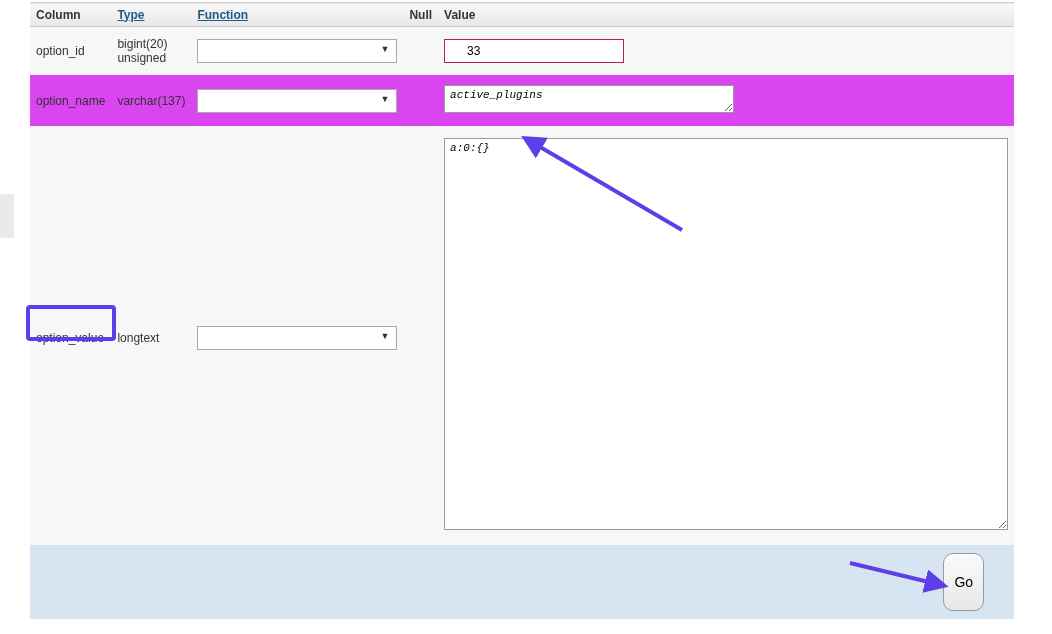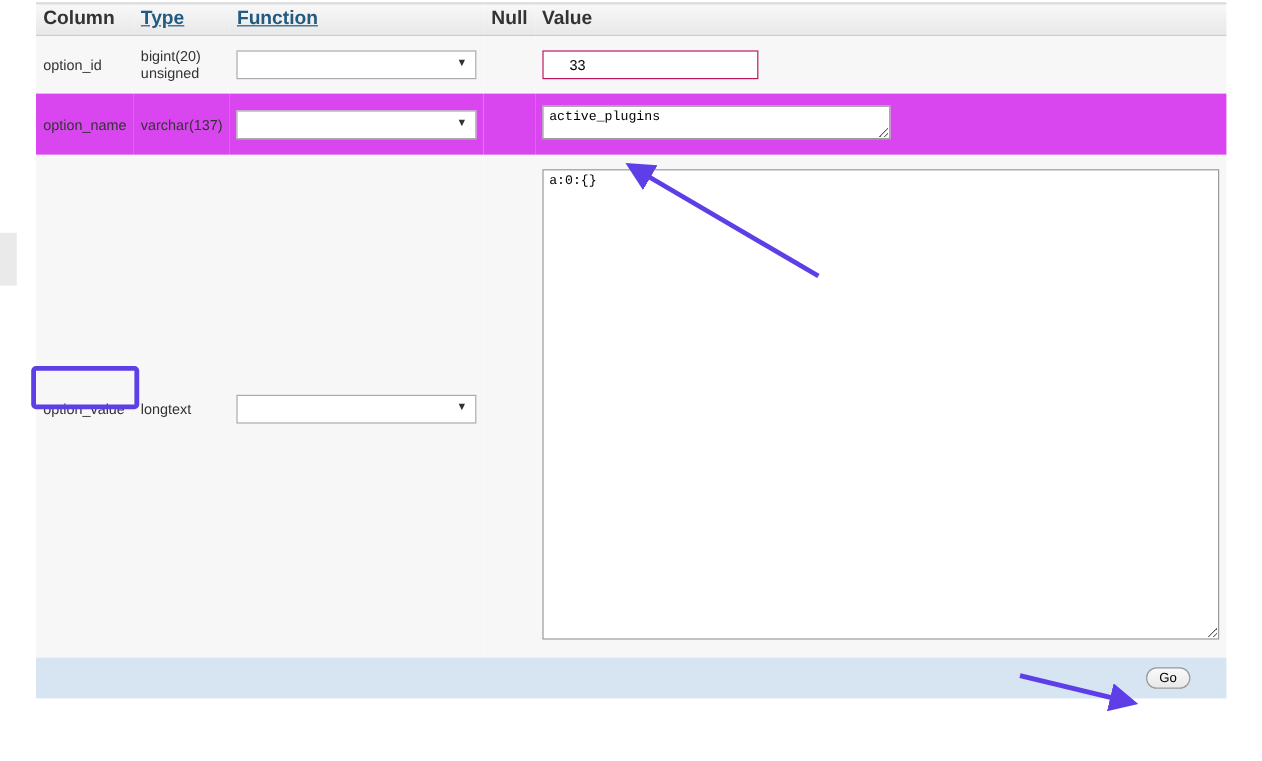--- a/index.html
+++ b/index.html
@@ -28,21 +28,21 @@
       background: linear-gradient(to bottom, #f8f8f8, #e8e8e8);
       height: 24px;
       border-bottom: 1px solid #ccc;
       border-top: 1px solid #ccc;
     }
     .header-row th {
       text-align: left;
       font-weight: bold;
       color: #333;
       padding: 4px 6px;
-      font-size: 16px;
+      font-size: 12px;
     }
     .header-row th.link-style {
       color: #235a81;
       text-decoration: underline;
       cursor: pointer;
     }
     .col-column { width: 88px; }
     .col-type { width: 120px; }
     .col-function { width: 220px; }
     .col-null { width: 30px; }
@@ -95,40 +95,41 @@
       font-family: Arial, sans-serif;
       height: 24px;
     }
     .input-sm { width: 180px; }
     textarea {
       border: 1px solid #999;
       padding: 3px 5px;
       font-size: 11px;
       font-family: "Courier New", monospace;
       resize: both;
+      font-style: italic;
     }
     .textarea-sm {
       width: 290px;
       height: 28px;
     }
     .textarea-lg {
       width: 564px;
       height: 392px;
     }
     .go-row {
       background: #d7e4f1;
       text-align: right;
       padding: 8px 30px 8px 8px;
     }
     .go-button {
       background: linear-gradient(to bottom, #fafafa, #e8e8e8);
       border: 1px solid #999;
       border-radius: 10px;
-      padding: 2px 10px;
-      font-size: 11px;
+      padding: 20px 10px;
+      font-size: 14px;
       cursor: pointer;
     }
     .highlight-box {
       position: absolute;
       border: 4px solid #5e3ee6;
       border-radius: 4px;
       pointer-events: none;
     }
     .arrow {
       position: absolute;

